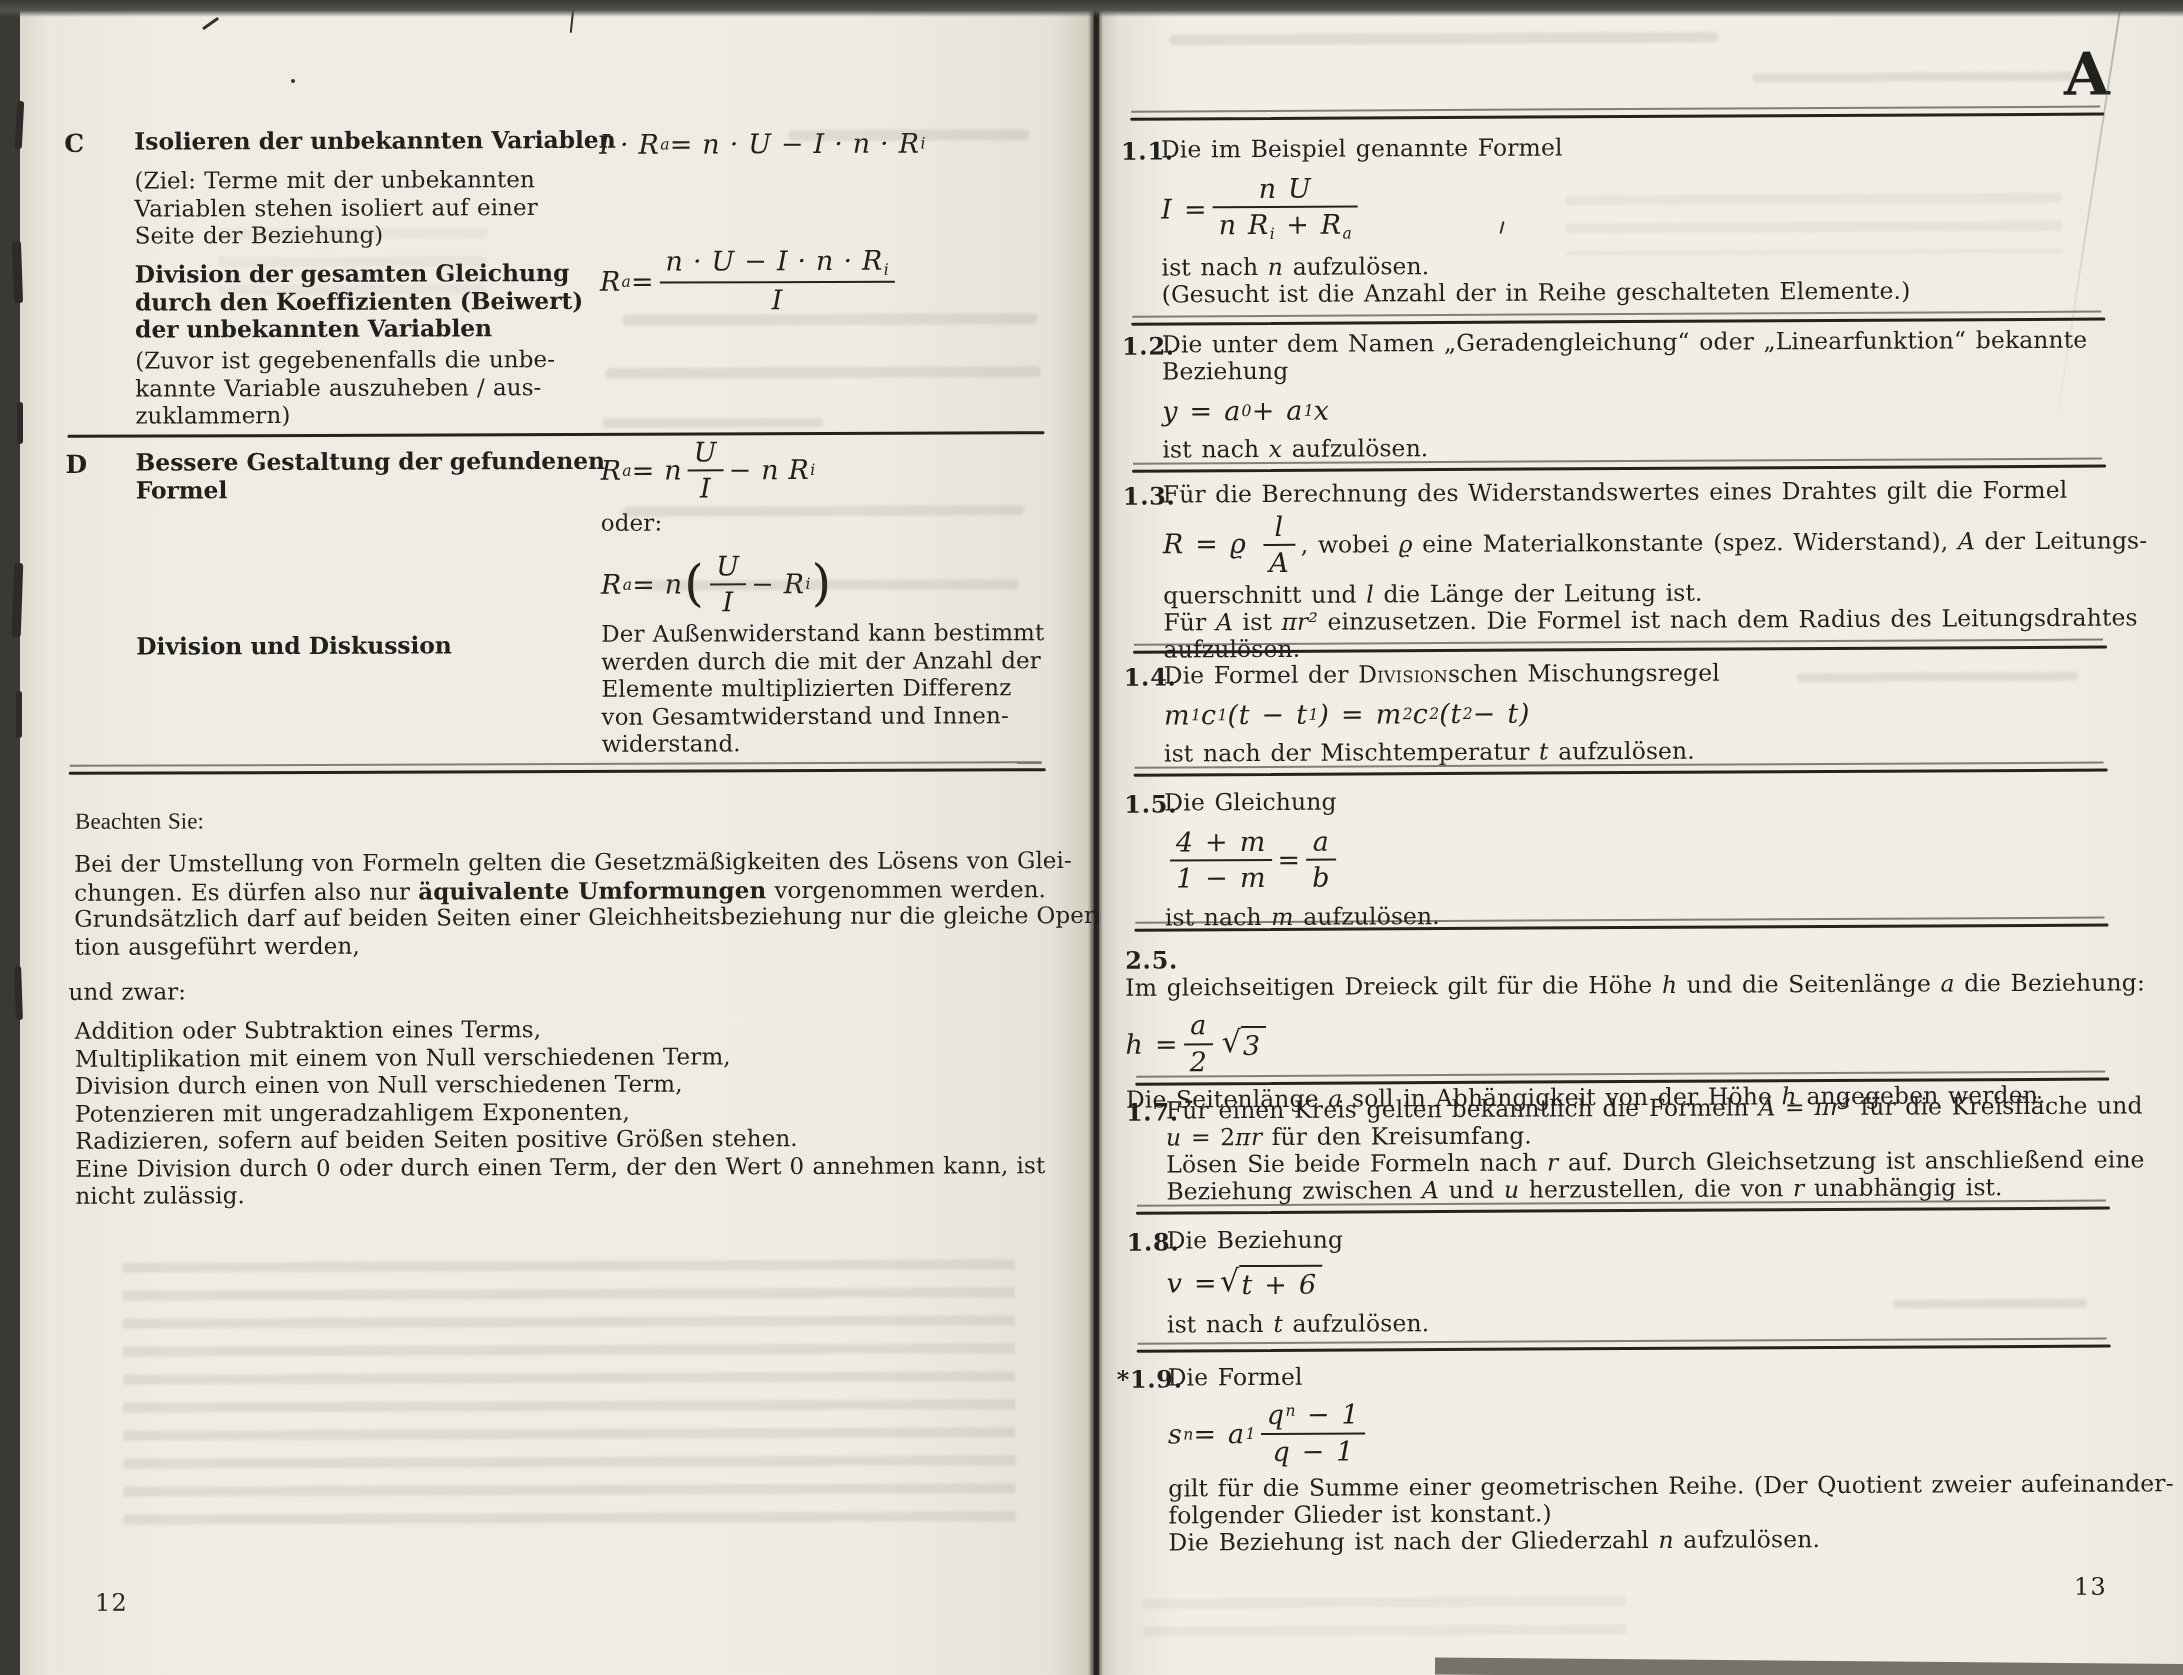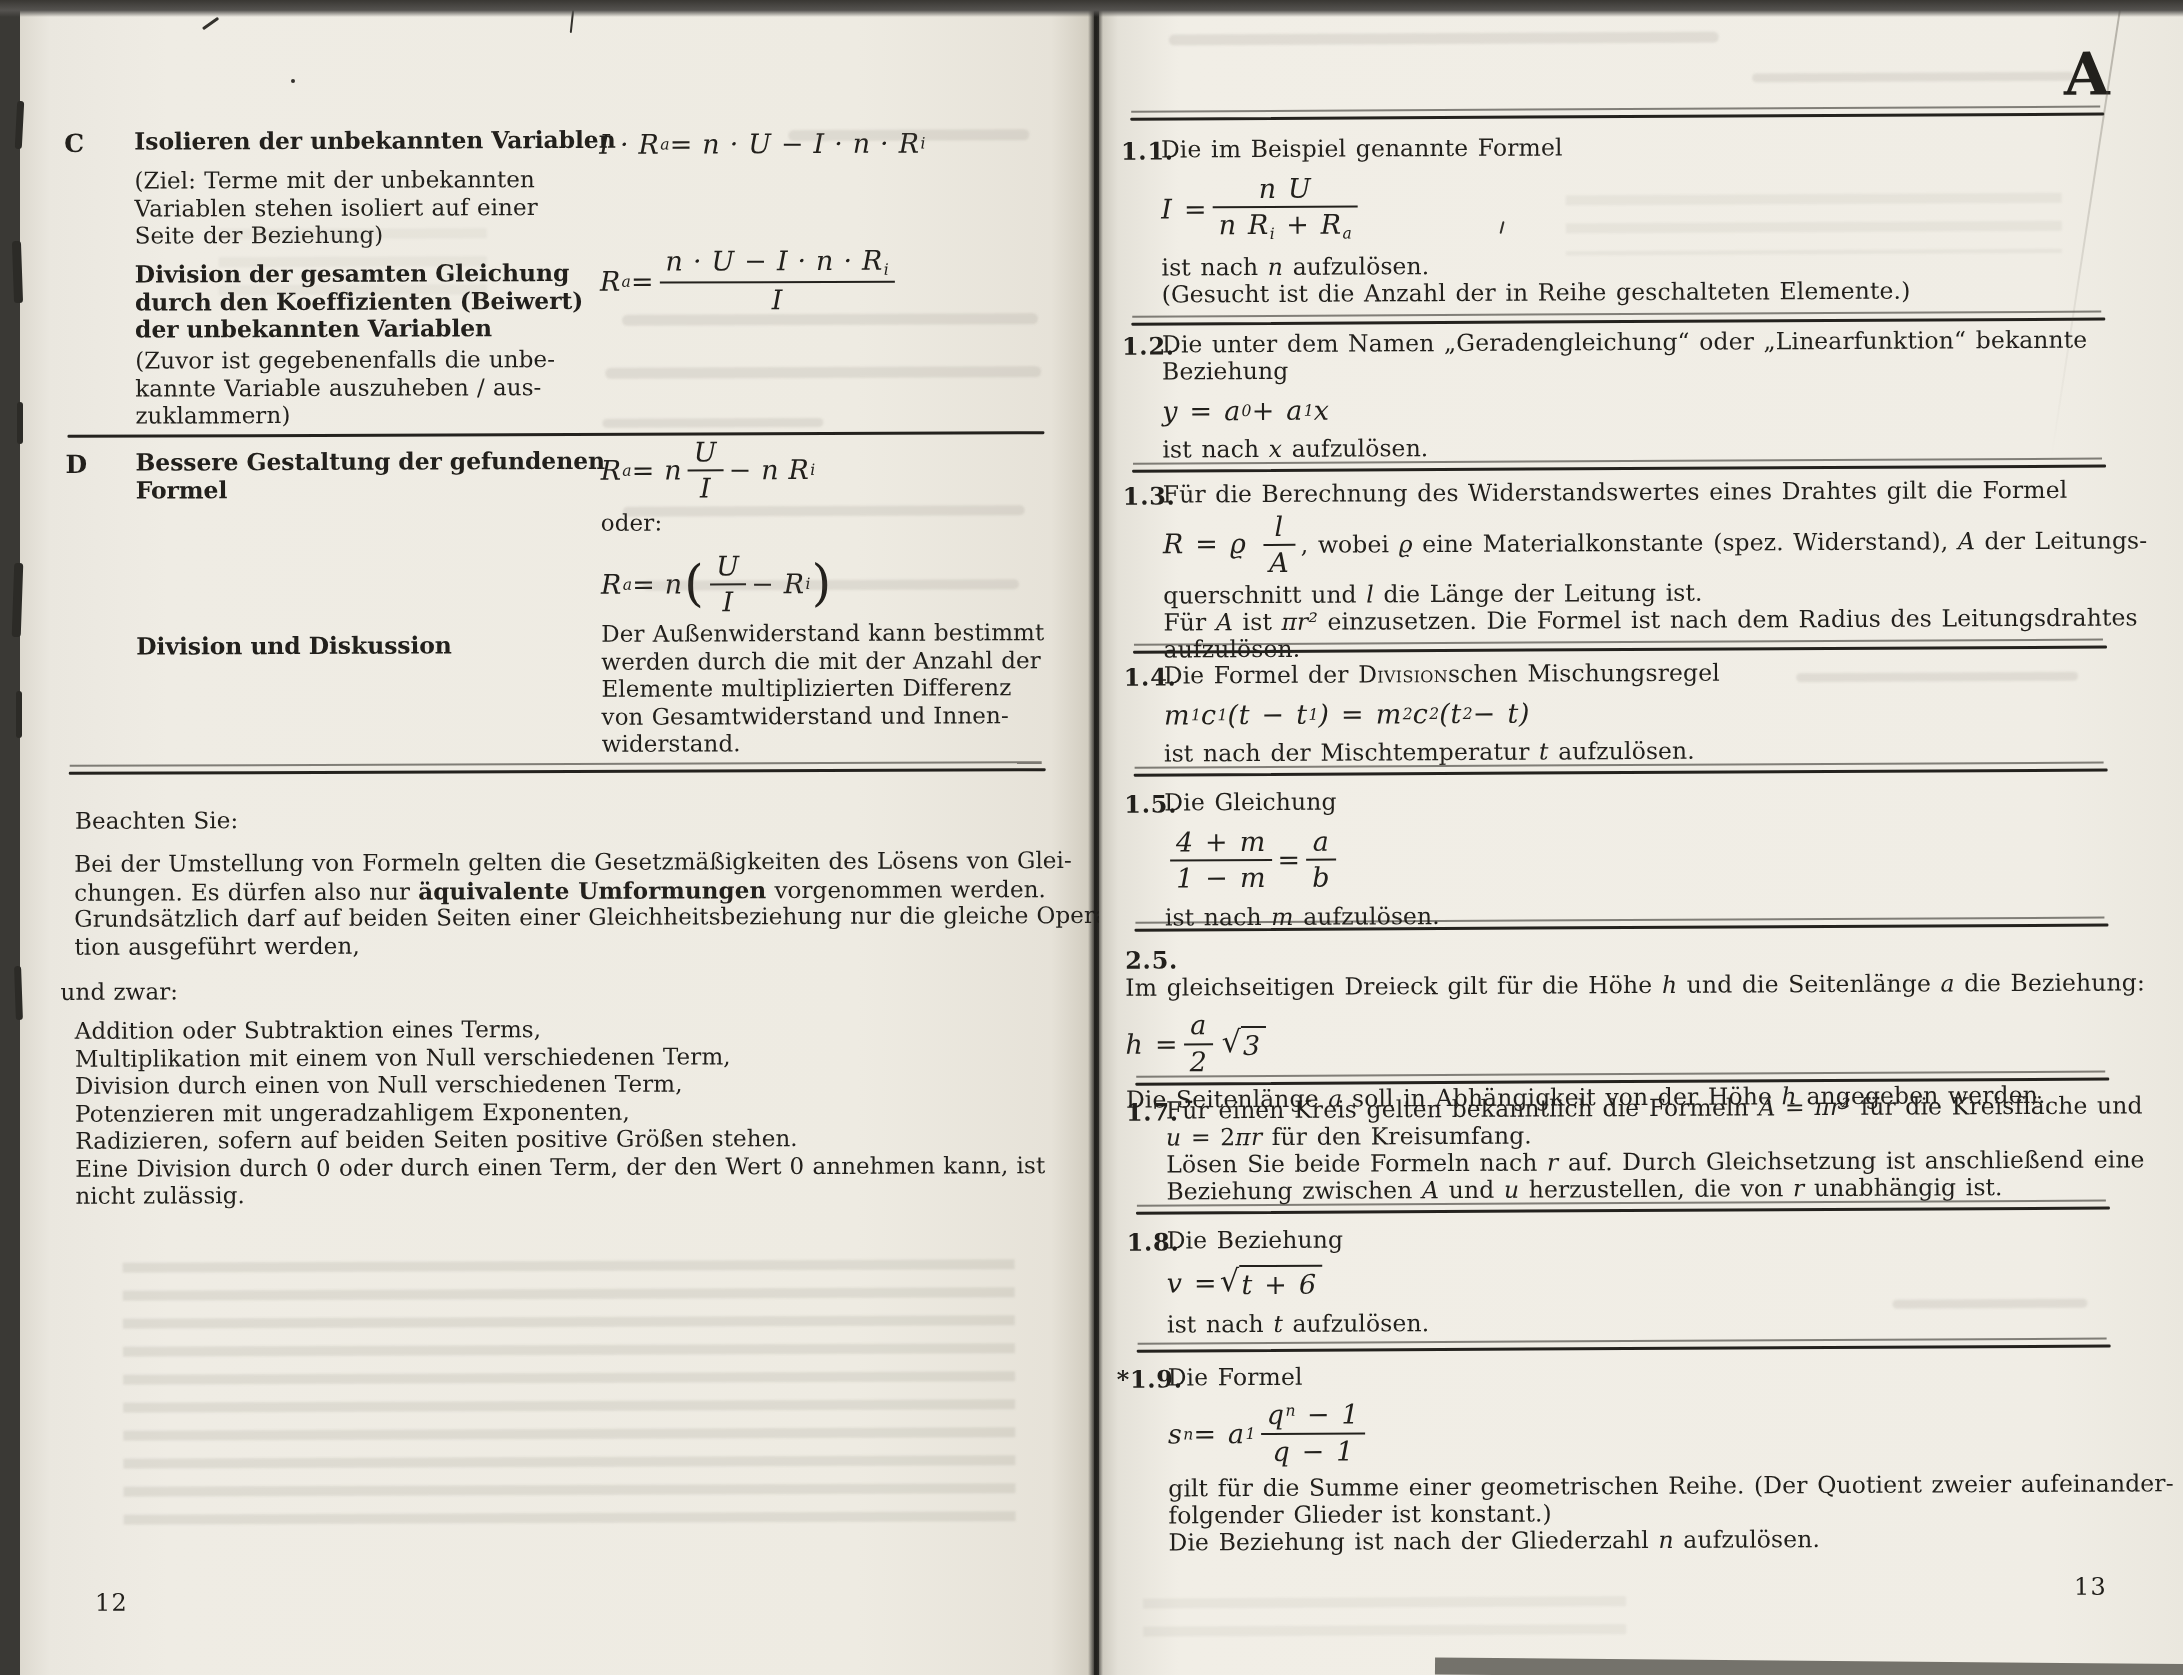--- a/index.html
+++ b/index.html
@@ -146,30 +146,30 @@
       <div class="abs body-l" style="left:582px;top:621px;">
           <div class="ln">Der Außenwiderstand kann bestimmt</div>
           <div class="ln">werden durch die mit der Anzahl der</div>
           <div class="ln">Elemente multiplizierten Differenz</div>
           <div class="ln">von Gesamtwiderstand und Innen-</div>
           <div class="ln">widerstand.</div>
         </div>
 
       <div class="rule dbl" style="left:49px;top:770px;width:977px;"></div>
 
-      <div class="abs body-l" style="left:55px;top:806px;">
+      <div class="abs body-l" style="left:55px;top:806px;font-family:Liberation Serif, serif;">
           <div class="ln">Beachten Sie:</div>
         </div>
       <div class="abs body-l" style="left:54px;top:849px;">
           <div class="ln">Bei der Umstellung von Formeln gelten die Gesetzmäßigkeiten des Lösens von Glei-</div>
           <div class="ln">chungen. Es dürfen also nur <span class="b">äquivalente Umformungen</span> vorgenommen werden.</div>
           <div class="ln">Grundsätzlich darf auf beiden Seiten einer Gleichheitsbeziehung nur die gleiche Opera-</div>
           <div class="ln">tion ausgeführt werden,</div>
         </div>
-      <div class="abs body-l" style="left:40px;top:977px;text-align:right;">
+      <div class="abs body-l" style="left:48px;top:977px;text-align:right;">
           <div class="ln">und zwar:</div>
         </div>
       <div class="abs body-l" style="left:54px;top:1016px;">
           <div class="ln">Addition oder Subtraktion eines Terms,</div>
           <div class="ln">Multiplikation mit einem von Null verschiedenen Term,</div>
           <div class="ln">Division durch einen von Null verschiedenen Term,</div>
           <div class="ln">Potenzieren mit ungeradzahligem Exponenten,</div>
           <div class="ln">Radizieren, sofern auf beiden Seiten positive Größen stehen.</div>
           <div class="ln">Eine Division durch 0 oder durch einen Term, der den Wert 0 annehmen kann, ist</div>
           <div class="ln">nicht zulässig.</div>

